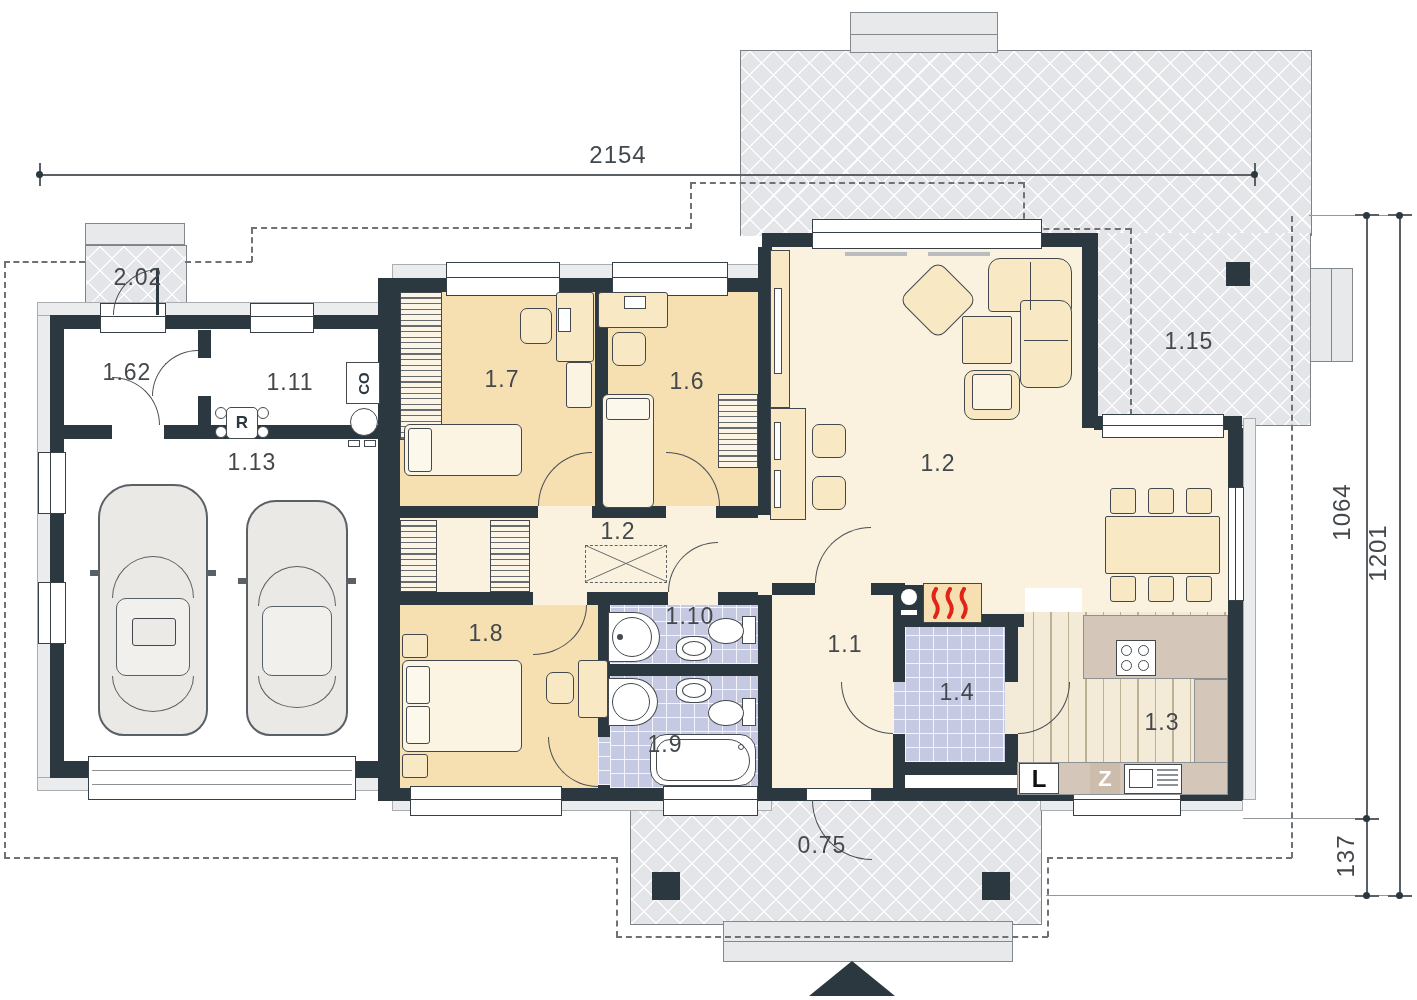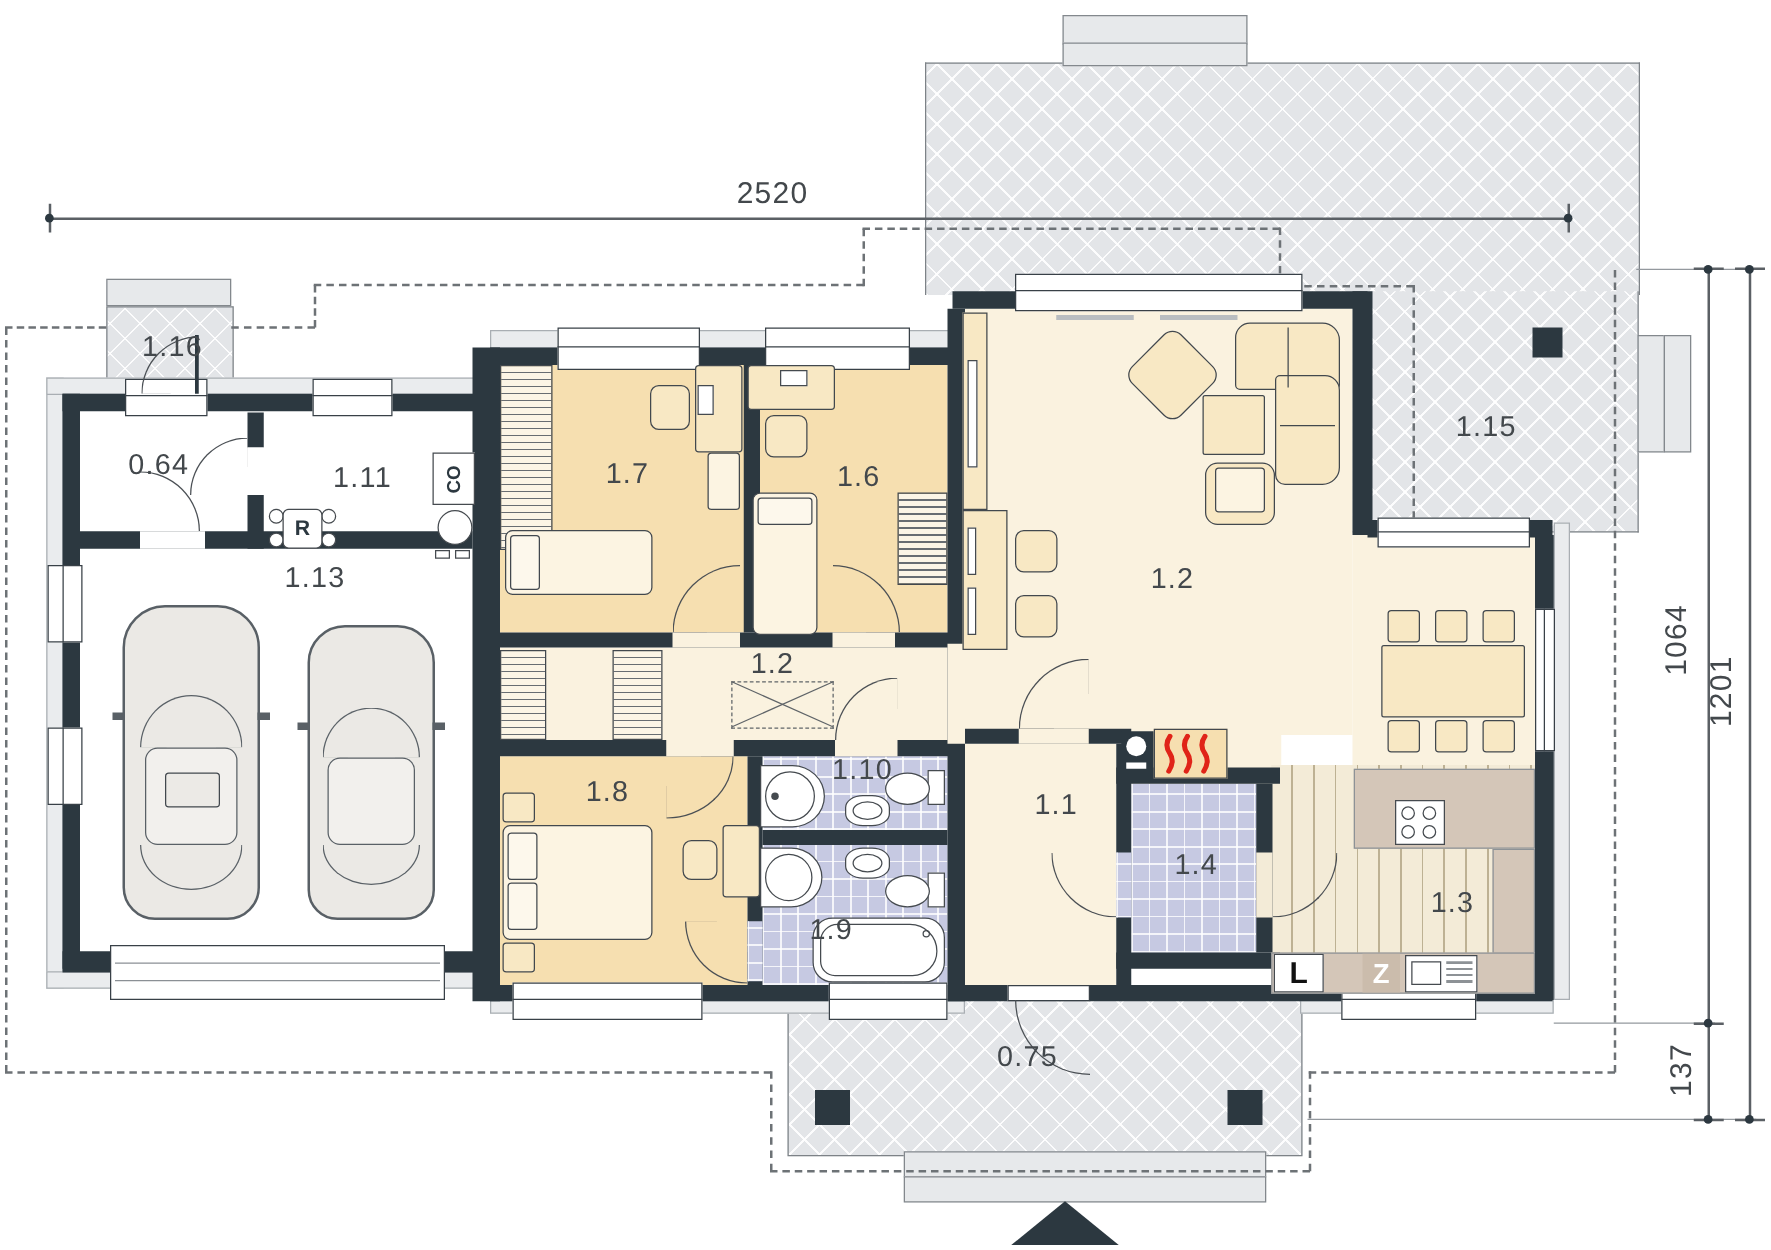--- a/index.html
+++ b/index.html
@@ -316,32 +316,32 @@
   <div class="rlabel" style="left:938px;top:463px;">1.2</div>
   <div class="rlabel" style="left:1144px;top:722px;margin-left:18px;">1.3</div>
   <div class="rlabel" style="left:957px;top:692px;">1.4</div>
   <div class="rlabel" style="left:618px;top:531px;">1.2</div>
   <div class="rlabel" style="left:687px;top:381px;">1.6</div>
   <div class="rlabel" style="left:502px;top:379px;">1.7</div>
   <div class="rlabel" style="left:486px;top:633px;">1.8</div>
   <div class="rlabel" style="left:658px;top:744px;padding-left:14px;">1.9</div>
   <div class="rlabel" style="left:690px;top:616px;">1.10</div>
   <div class="rlabel" style="left:290px;top:382px;">1.11</div>
-  <div class="rlabel" style="left:127px;top:372px;">0.64</div>
+  <div class="rlabel" style="left:127px;top:372px;">1.62</div>
   <div class="rlabel" style="left:252px;top:462px;">1.13</div>
   <div class="rlabel" style="left:822px;top:845px;">0.75</div>
   <div class="rlabel" style="left:1189px;top:341px;">1.15</div>
-  <div class="rlabel" style="left:138px;top:277px;">1.16</div>
+  <div class="rlabel" style="left:138px;top:277px;">2.02</div>
 
   <div class="dimline" style="left:40px;top:174px;width:1215px;height:1.5px;"></div>
   <div class="dimline" style="left:39px;top:163px;width:1.5px;height:23px;"></div>
   <div class="dimline" style="left:1254px;top:163px;width:1.5px;height:23px;"></div>
   <div class="dot" style="left:36px;top:171px;"></div>
   <div class="dot" style="left:1251px;top:171px;"></div>
-  <div class="dim" style="left:618px;top:155px;">2520</div>
+  <div class="dim" style="left:618px;top:155px;">2154</div>
 
   <div class="ext" style="left:1309px;top:215px;width:96px;"></div>
   <div class="ext" style="left:1243px;top:818px;width:129px;"></div>
   <div class="ext" style="left:1046px;top:895px;width:359px;"></div>
   <div class="dimline" style="left:1366px;top:215px;width:1.5px;height:682px;"></div>
   <div class="dimline" style="left:1355px;top:214px;width:24px;height:1.5px;"></div>
   <div class="dimline" style="left:1355px;top:818px;width:24px;height:1.5px;"></div>
   <div class="dimline" style="left:1355px;top:895px;width:24px;height:1.5px;"></div>
   <div class="dot" style="left:1363px;top:212px;"></div>
   <div class="dot" style="left:1363px;top:815px;"></div>

